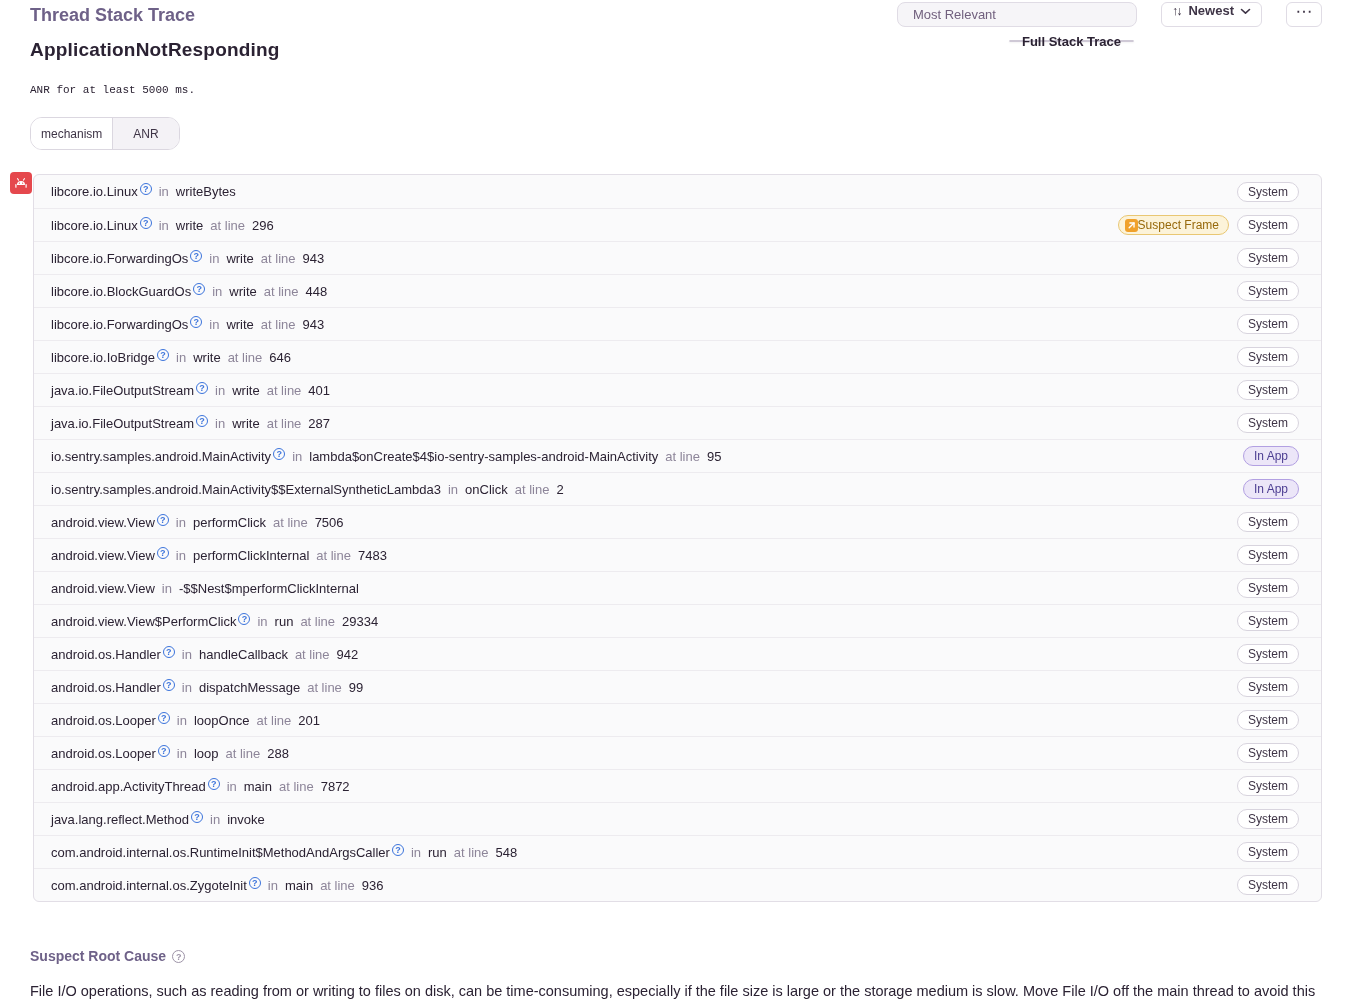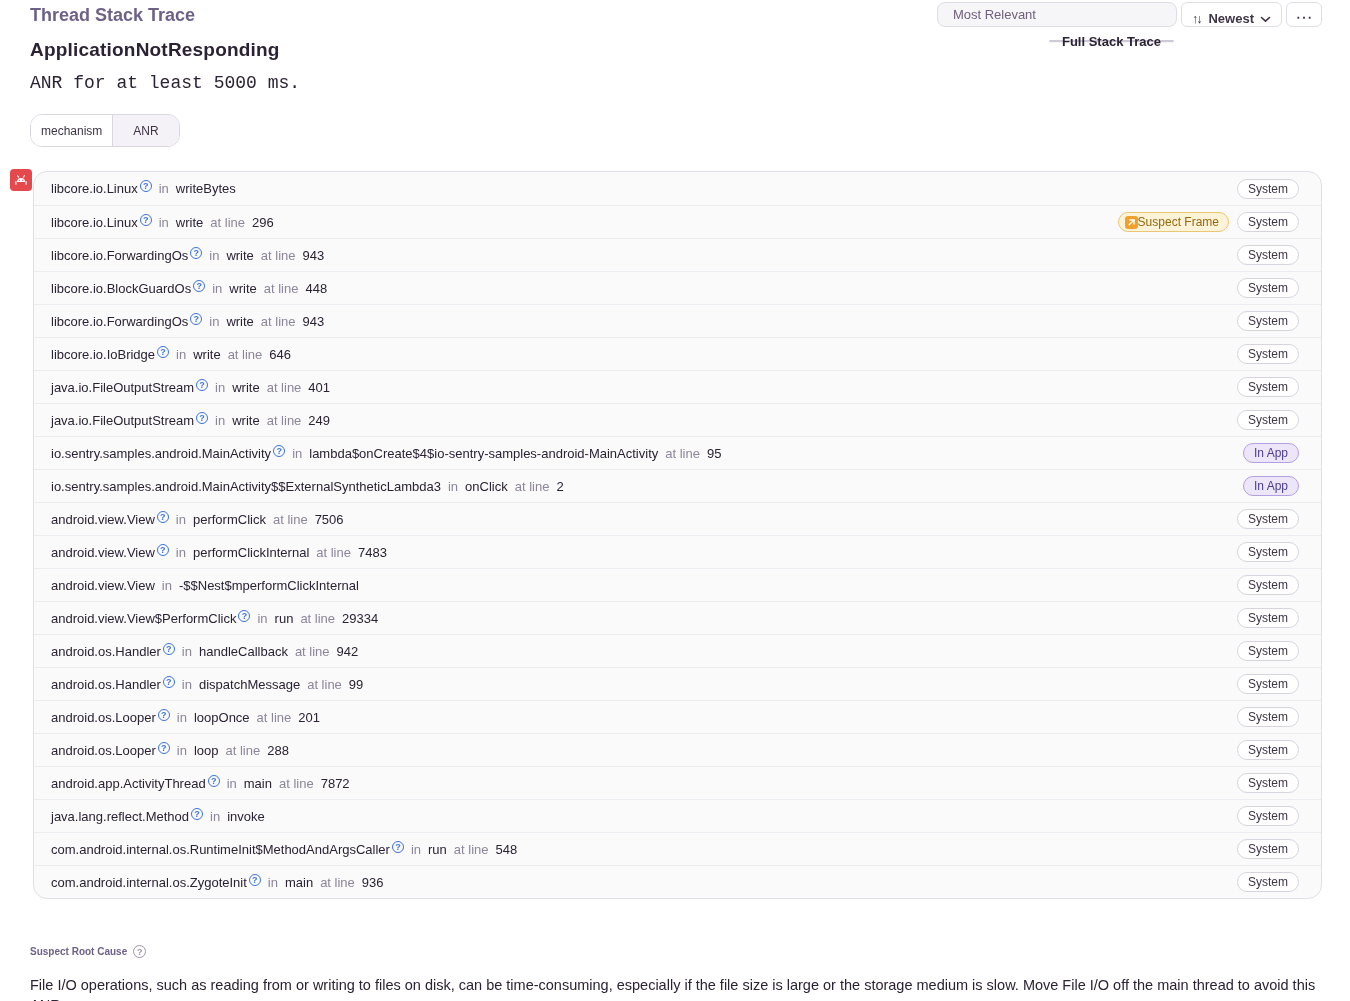--- a/index.html
+++ b/index.html
@@ -14,61 +14,61 @@
   html,body{margin:0;padding:0;background:#fff;}
   body{
     width:1350px;height:1001px;position:relative;overflow:hidden;
     font-family:"Liberation Sans", sans-serif;color:var(--ink);
     -webkit-font-smoothing:antialiased;
   }
 
   
   .topbar{display:flex;justify-content:space-between;align-items:flex-start;padding:2px 28px 0 30px;}
   .section-title{font-size:18px;font-weight:700;color:var(--purple-head);padding-top:3px;}
-  .controls{display:flex;gap:4px;align-items:center;padding-left:40px;}
+  .controls{display:flex;gap:24px;align-items:center;padding-left:40px;}
   .segmented{display:flex;background:#f6f5f8;border:1px solid var(--border);border-radius:8px;padding:2px;height:25px;align-items:stretch;}
   .seg-opt{font-size:13px;color:#71607e;border:1px solid transparent;border-radius:6px;padding:0 12px;display:flex;align-items:center;cursor:pointer;white-space:nowrap;}
   .seg-opt.selected{background:#fff;border-color:#cfc9d6;color:var(--ink);font-weight:700;box-shadow:0 1px 2px rgba(43,34,51,.06);margin-top:35px;}
-  .ctl-btn{height:25px;border:1px solid var(--border);border-radius:6px;background:#fff;display:flex;align-items:flex-end;gap:6px;padding:0 10px;font-size:13px;font-weight:700;color:var(--ink-soft);cursor:pointer;}
+  .ctl-btn{height:25px;border:1px solid var(--border);border-radius:6px;background:#fff;display:flex;align-items:flex-start;gap:6px;padding:0 10px;font-size:13px;font-weight:700;color:var(--ink-soft);cursor:pointer;}
   .sort-arrows::before{content:"\2191\2193";letter-spacing:-2px;font-weight:400;font-size:12.5px;color:var(--ink-soft);margin-right:2px;}
   .chev{display:inline-block;}
   .more-btn{width:36px;justify-content:center;padding:0;}
   .more-dots::before{content:"\22ef";font-size:17px;line-height:1;color:var(--ink-soft);font-weight:400;}
 
   
   .event-head{padding:0 30px;}
   .event-title{font-size:19px;font-weight:700;color:var(--ink);margin:12px 0 0 0;letter-spacing:.2px;}
-  .event-subtitle{font-family:"Liberation Mono","DejaVu Sans Mono",monospace;font-size:18px;color:var(--ink);margin-top:12px;}
+  .event-subtitle{font-family:"Liberation Mono","DejaVu Sans Mono",monospace;font-size:11px;color:var(--ink);margin-top:23px;}
   .tags-row{margin-top:21px;display:flex;gap:8px;}
   .tag-pill{display:flex;border:1px solid #dbd7e0;border-radius:12px;overflow:hidden;height:33px;font-size:12px;color:var(--ink-soft);cursor:pointer;}
   .tag-key{background:#fff;padding:0 10px;display:flex;align-items:center;}
   .tag-val{background:#f4f2f6;padding:0 20px;display:flex;align-items:center;border-left:1px solid #dbd7e0;}
 
   
   .stack-wrap{position:relative;margin:24px 28px 0 33px;}
   .platform-icon{position:absolute;left:-23px;top:-2px;width:22px;height:22px;border-radius:4px;background:var(--error-red);display:flex;align-items:center;justify-content:center;}
-  .stack-list{border:1px solid #e2dee6;border-radius:14px;background:var(--row-bg);}
+  .stack-list{border:1px solid #e2dee6;border-radius:6px;background:var(--row-bg);}
   .frame-row{display:flex;align-items:center;height:33px;padding:0 22px 0 17px;font-size:13px;cursor:pointer;}
   .frame-row + .frame-row{border-top:1px solid var(--gray-line);}
   .frame-left{display:flex;align-items:center;gap:7px;flex:1;min-width:0;white-space:nowrap;}
   .module{color:var(--ink);}
   .fn{color:var(--ink);}
   .muted{color:var(--gray);}
   .lineno{color:var(--ink);}
   .hint{display:inline-block;width:12px;height:12px;border:1px solid var(--hint-blue);border-radius:50%;color:var(--hint-blue);font-size:9px;line-height:11px;text-align:center;font-weight:700;transform:translateY(-4px);margin-left:2px;cursor:pointer;}
   .hint::before{content:"?";}
   .frame-right{display:flex;align-items:center;gap:8px;}
   .badge{font-size:12px;border-radius:12px;padding:2px 10px;border:1px solid #d8d4de;background:#fff;color:var(--ink-soft);white-space:nowrap;}
   .badge.in-app{background:var(--inapp-bg);border-color:var(--inapp-border);color:var(--inapp-text);}
   .suspect-pill{display:flex;align-items:center;font-size:12px;border-radius:12px;padding:2px 9px 2px 6px;border:1px solid var(--amber-border);background:var(--amber-bg);color:var(--amber-text);cursor:pointer;white-space:nowrap;}
   .suspect-icon{width:13px;height:13px;border-radius:3px;background:var(--amber-icon);display:flex;align-items:center;justify-content:center;}
 
   
   .root-cause{padding:0 28px 0 30px;margin-top:46px;}
-  .rc-title{display:flex;align-items:center;gap:6px;font-size:10px;font-weight:700;color:var(--purple-head);}
+  .rc-title{display:flex;align-items:center;gap:6px;font-size:14px;font-weight:700;color:var(--purple-head);}
   .hint-gray{display:inline-block;width:13px;height:13px;border:1px solid #9d93a7;border-radius:50%;color:#9d93a7;font-size:9px;line-height:12px;text-align:center;font-weight:700;cursor:pointer;}
   .hint-gray::before{content:"?";}
   .rc-desc{margin-top:17px;font-size:14.5px;line-height:20px;color:var(--ink);max-width:1292px;}
 </style>
 </head>
 <body>
 
 <div class="topbar">
   <div class="section-title">Thread Stack Trace</div>
   <div class="controls">
@@ -225,21 +225,21 @@
       <span class="badge">System</span>
     </div>
   </div>
 
   <div class="frame-row">
     <div class="frame-left">
       <span class="module-wrap"><span class="module">java.io.FileOutputStream</span><span class="hint"></span></span>
       <span class="muted">in</span>
       <span class="fn">write</span>
       <span class="muted atline">at line</span>
-      <span class="lineno">249</span>
+      <span class="lineno">287</span>
     </div>
     <div class="frame-right">
 
       <span class="badge">System</span>
     </div>
   </div>
 
   <div class="frame-row">
     <div class="frame-left">
       <span class="module-wrap"><span class="module">io.sentry.samples.android.MainActivity</span><span class="hint"></span></span>

